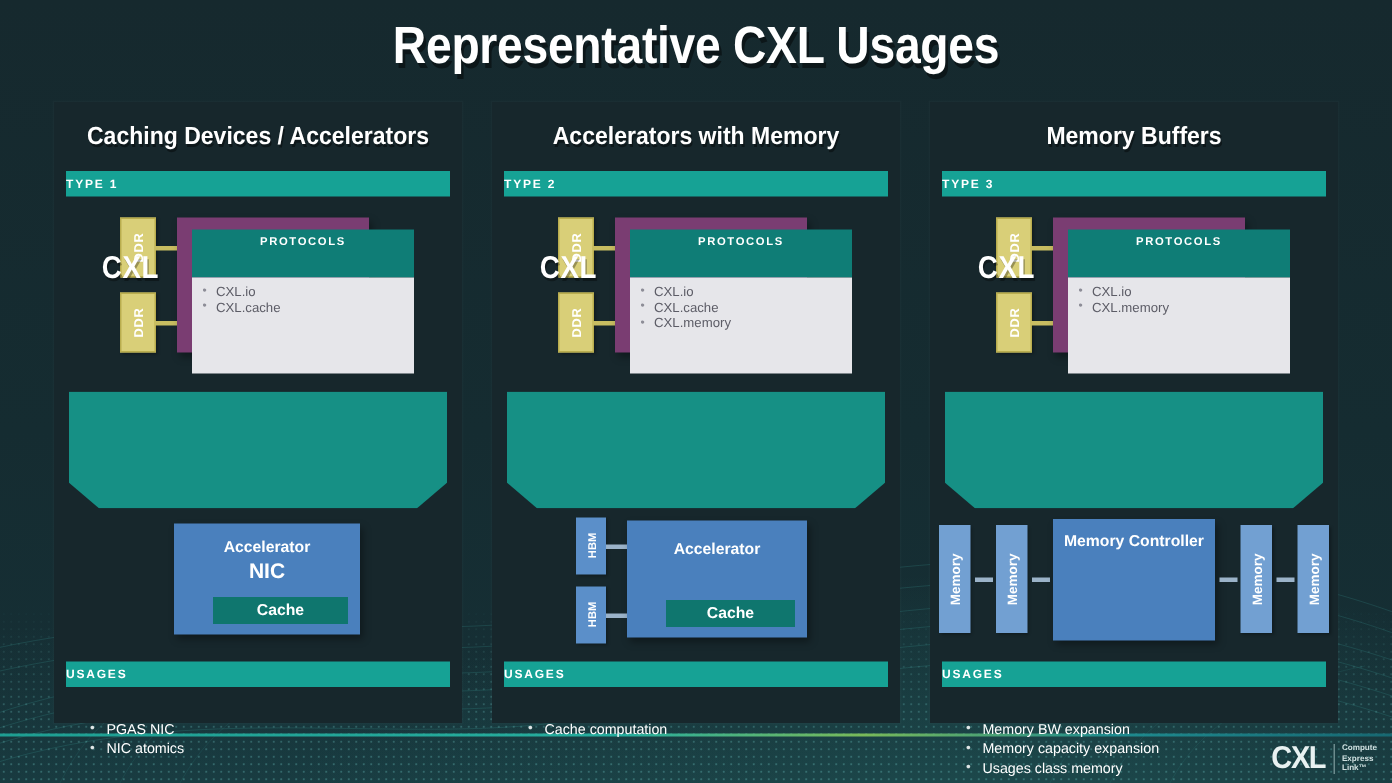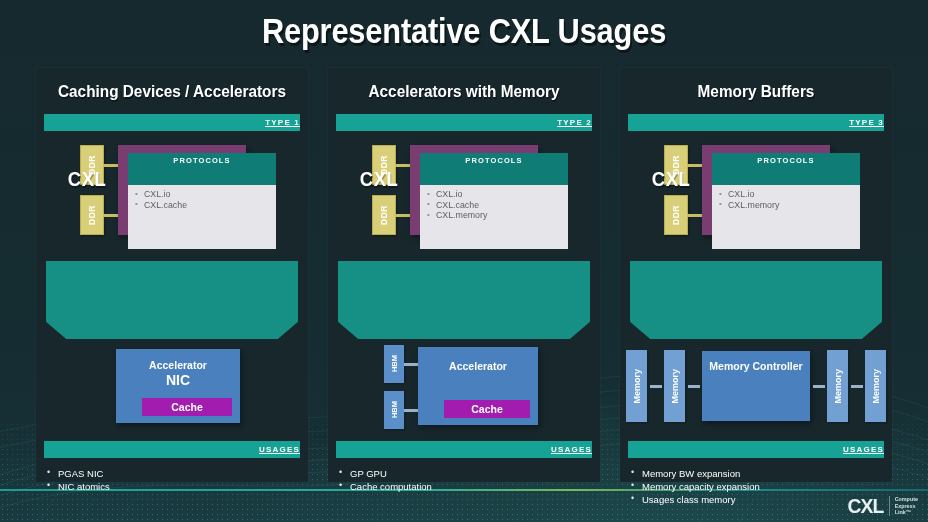--- a/index.html
+++ b/index.html
@@ -84,25 +84,24 @@
     transform: scaleX(0.93);
     text-shadow: 1px 2px 0 rgba(0,0,0,0.4);
     white-space: nowrap;
   }
   .bar {
     margin: 0 8px;
     height: 17px;
     line-height: 17px;
     background: #16a295;
     color: #ffffff;
-    text-align: right;
+    text-align: left;
     font-size: 8px;
     font-weight: bold;
     letter-spacing: 1.2px;
-    text-decoration: underline;
   }
   .panel-body { position: relative; height: 296px; }
 
   
   .proc-row { position: relative; height: 90px; margin-top: 14px; }
   .ddr-stack {
     position: absolute;
     left: 44px; top: 0;
     width: 22px; height: 90px;
     display: flex; flex-direction: column; justify-content: space-between;
@@ -211,21 +210,21 @@
     background: #4a80bd;
     box-shadow: 2px 3px 5px rgba(0,0,0,0.35);
     display: flex; flex-direction: column; align-items: center;
   }
   .accel-nic .t1 { margin-top: 10px; font-size: 10.5px; font-weight: bold; font-stretch: condensed; }
   .accel-nic .t2 { margin-top: 1px; font-size: 14px; font-weight: bold; font-stretch: condensed; }
   .subbox {
     position: absolute;
     left: 8px; right: 8px; bottom: 7px;
     height: 18px; line-height: 18px;
-    background: #a21caf;
+    background: #0f766e;
     text-align: center;
     font-size: 10.5px;
     font-weight: bold;
     font-stretch: condensed;
     margin-left: 18px;
   }
 
   
   .hbm-stack {
     position: absolute;
@@ -276,40 +275,40 @@
     font-size: 9px;
     font-weight: bold;
     font-stretch: condensed;
     display: flex; align-items: center; justify-content: center;
     box-shadow: 1px 1px 2px rgba(0,0,0,0.3);
     flex: none;
   }
   .mem span { writing-mode: vertical-rl; transform: rotate(180deg); }
   .memctl {
     flex: none;
-    width: 108px; height: 70px;
+    width: 108px; height: 81px;
     background: #4a80bd;
     display: flex; align-items: flex-start; justify-content: center;
     padding-top: 9px;
     box-sizing: border-box;
     font-size: 10.5px;
     font-weight: bold;
     font-stretch: condensed;
     box-shadow: 2px 3px 5px rgba(0,0,0,0.35);
   }
   .connector {
     flex: none;
     width: 12px; height: 3px;
     background: #9bb3c9;
   }
 
   
   .usages-list {
     padding: 9px 0 0 22px;
-    margin: 0;
+    margin: 13px;
     list-style: none;
   }
   .usages-list li {
     position: relative;
     font-size: 9.5px;
     line-height: 13px;
     color: #ffffff;
     white-space: nowrap;
   }
   .usages-list li::before {
@@ -469,21 +468,20 @@
         </div>
         <div class="accel2">
           <div class="t1">Accelerator</div>
           <div class="subbox">Cache</div>
         </div>
       </div>
     </div>
 
     <div class="bar">USAGES</div>
     <ul class="usages-list">
-      <li>GP GPU</li>
       <li>Cache computation</li>
     </ul>
   </div>
 
   <div class="panel" id="panel-2">
     <div class="panel-title">Memory Buffers</div>
     <div class="bar">TYPE 3</div>
 
     <div class="panel-body">
       <div class="proc-row">

